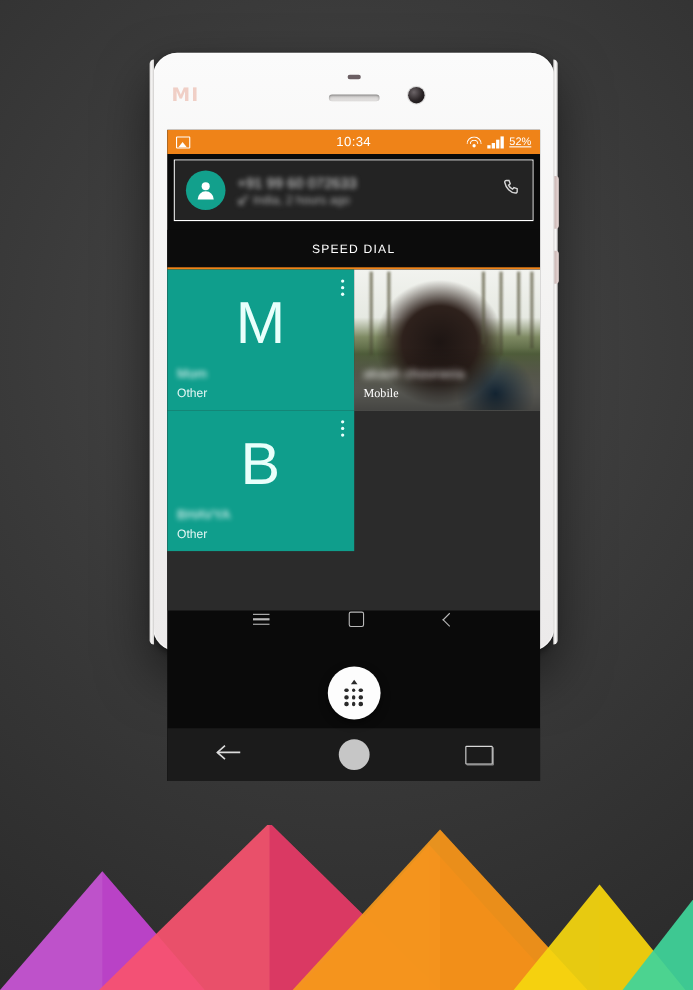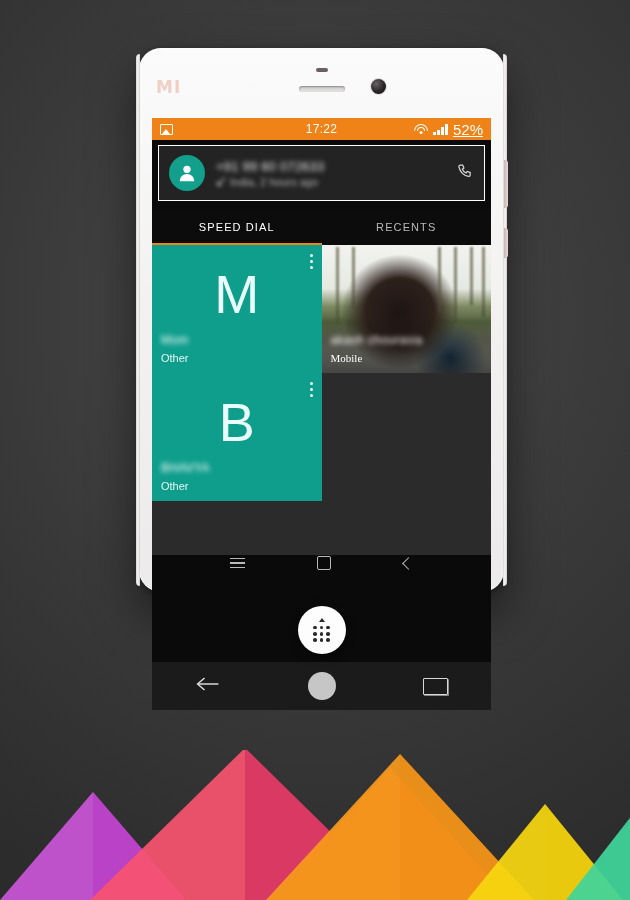--- a/index.html
+++ b/index.html
@@ -103,21 +103,21 @@
   }
   .sb-left { display: flex; align-items: center; gap: 4px; }
   .sb-time {
     position: absolute; left: 0; right: 0; text-align: center;
     font-size: 12px; letter-spacing: .3px;
   }
   .sb-right {
     margin-left: auto; display: flex; align-items: center; gap: 5px;
     position: relative; z-index: 2;
   }
-  .sb-batt { font-size: 15px; text-decoration: underline; }
+  .sb-batt { font-size: 10px; text-decoration: underline; }
   .img-icon {
     width: 13px; height: 11px; border: 1.5px solid #fff; border-radius: 1px;
     position: relative; overflow: hidden;
   }
   .img-icon::after {
     content: ""; position: absolute; left: 1px; bottom: 0;
     border-left: 4px solid transparent; border-right: 4px solid transparent;
     border-bottom: 5px solid #fff;
   }
   .wifi { position: relative; width: 14px; height: 11px; }
@@ -326,21 +326,21 @@
   <div class="earpiece"></div>
   <div class="cam"></div>
   <div class="mi-logo">MI</div>
 
   <div class="screen">
 
     <div class="statusbar">
       <div class="sb-left">
         <div class="img-icon"></div>
       </div>
-      <div class="sb-time">17:22</div>
+      <div class="sb-time">10:34</div>
       <div class="sb-right">
         <div class="wifi">
             <i></i>
             <i></i>
             <i></i>
           </div>
         <div class="bars">
             <s></s>
             <s></s>
             <s></s>
@@ -372,21 +372,20 @@
         <div class="call-ico">
           <svg width="17" height="17" viewBox="0 0 24 24" fill="none" stroke="#d6d6d6" stroke-width="1.8">
             <path d="M6 3 l3.5 0 1.6 4.2 -2.2 1.7 a11 11 0 0 0 5.2 5.2 l1.7-2.2 4.2 1.6 0 3.5 a2 2 0 0 1-2.2 2 C11.5 18.6 5.4 12.5 4 5.2 A2 2 0 0 1 6 3z"></path>
           </svg>
         </div>
       </div>
     </div>
 
     <div class="tabs">
       <div class="tab active">SPEED DIAL</div>
-      <div class="tab">RECENTS</div>
     </div>
 
     <div class="grid">
 
       <div class="tile teal">
         <div class="letter">M</div>
         <div class="t-kebab">
             <b></b>
             <b></b>
             <b></b>

